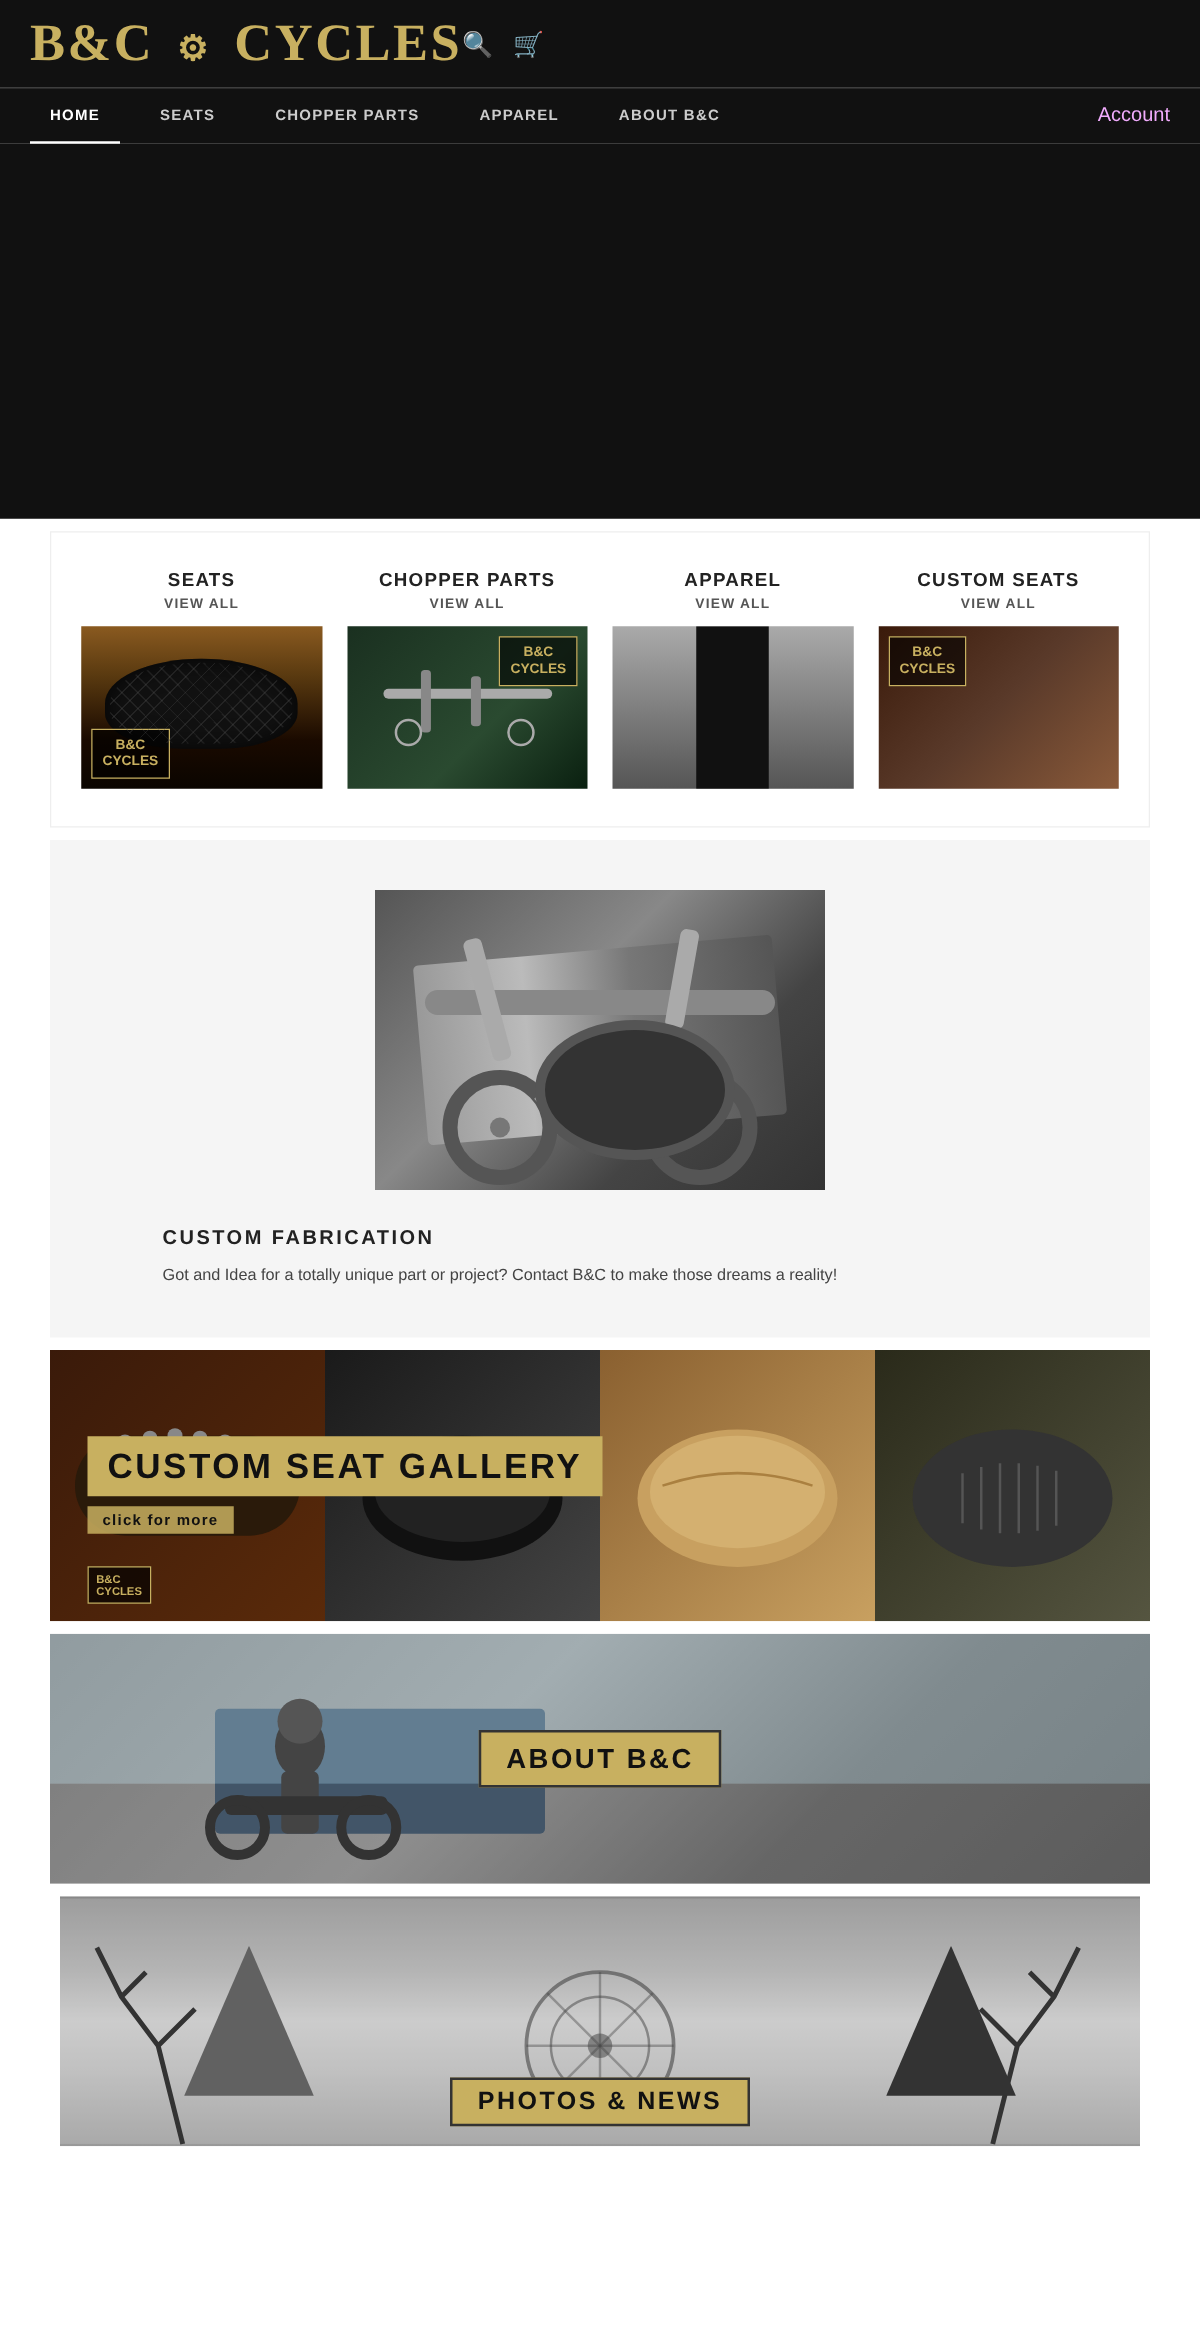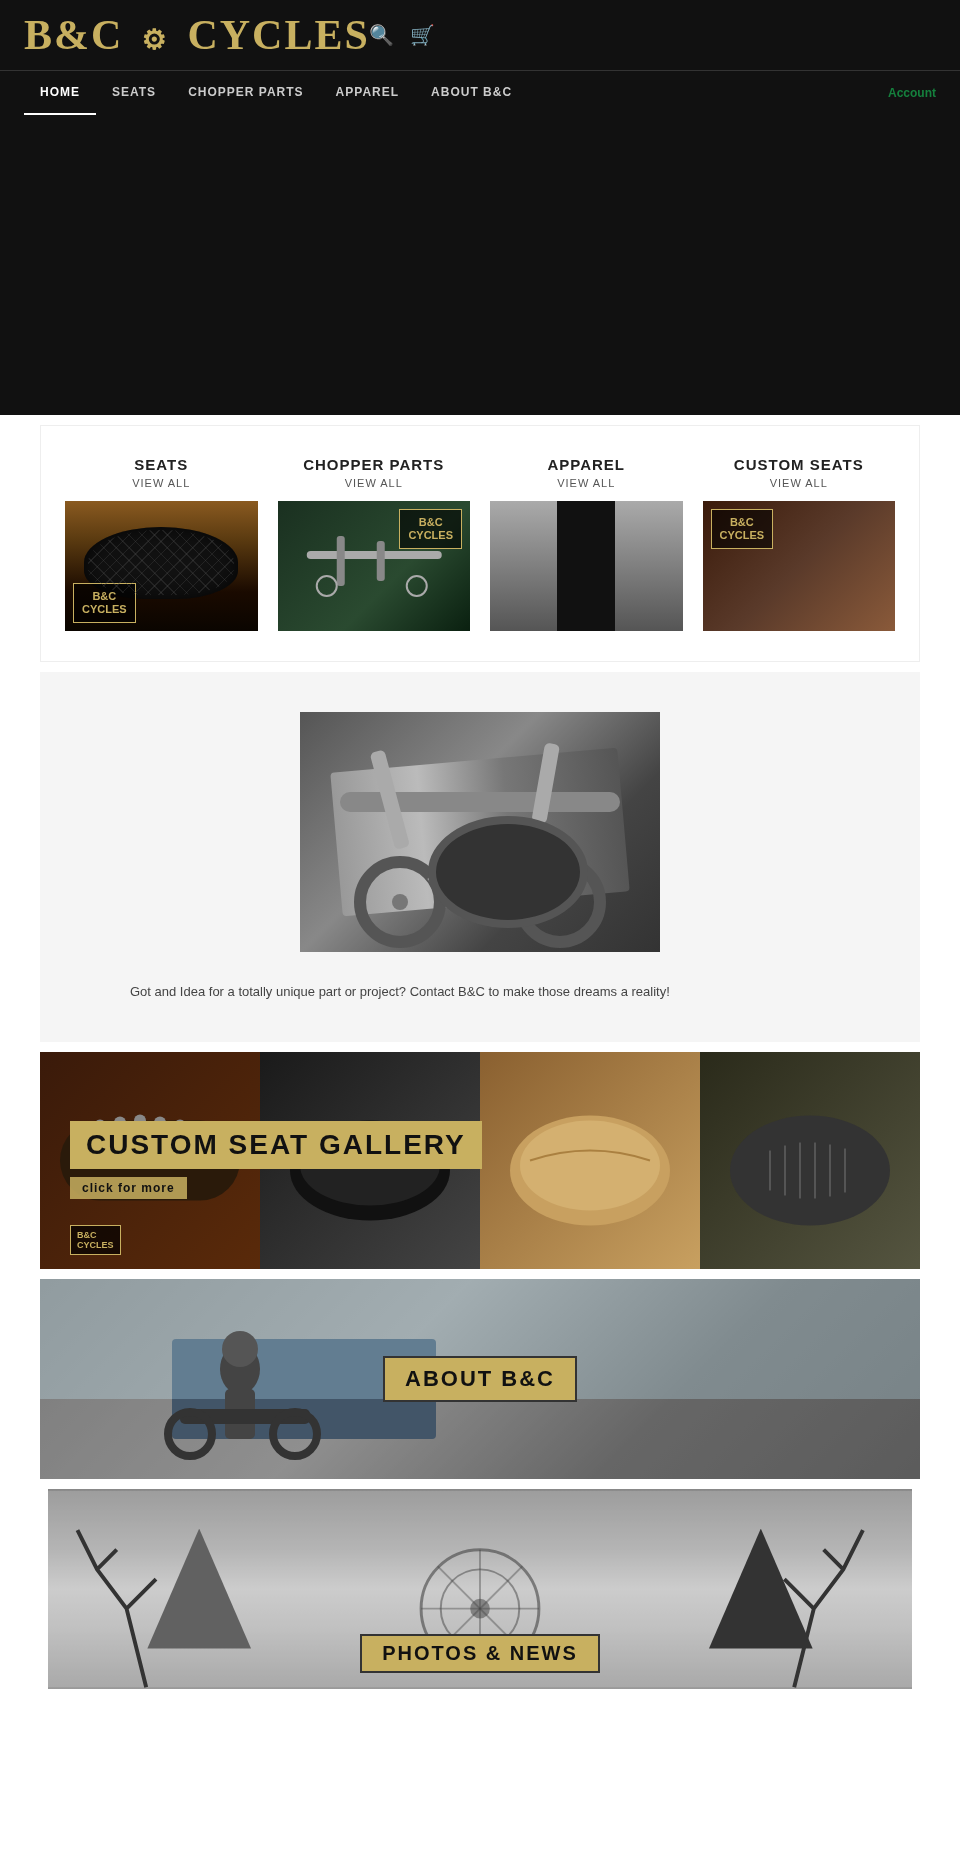--- a/index.html
+++ b/index.html
@@ -41,41 +41,40 @@
     .nav {
       background: #111;
       border-top: 1px solid #333;
       padding: 0 24px;
       display: flex;
       align-items: center;
       justify-content: space-between;
     }
     .nav-left {
       display: flex;
-      gap: 0;
+      gap: 16px;
     }
     .nav-item {
       color: #ccc;
       font-size: 12px;
       font-weight: 600;
       letter-spacing: 1px;
       text-transform: uppercase;
       padding: 14px 16px;
       cursor: pointer;
       text-decoration: none;
     }
     .nav-item.active {
       color: #fff;
       border-bottom: 2px solid #fff;
     }
     .nav-account {
-      color: #15803d;
-      font-size: 12px;
+      color: #f0abfc;
+      font-size: 16px;
       cursor: pointer;
-      font-weight: bold;
     }
 
     
     .hero {
       background: #111;
       height: 300px;
       display: flex;
       align-items: center;
       justify-content: center;
     }
@@ -105,20 +104,21 @@
       text-transform: uppercase;
       color: #222;
       margin-bottom: 4px;
     }
     .category-viewall {
       font-size: 11px;
       letter-spacing: 1px;
       text-transform: uppercase;
       color: #555;
       margin-bottom: 12px;
+      font-weight: bold;
     }
     .bc-badge {
       background: rgba(0,0,0,0.6);
       color: #c8b060;
       font-size: 11px;
       font-weight: 700;
       padding: 6px 8px;
       border: 1px solid #c8b060;
       text-align: center;
       line-height: 1.2;
@@ -496,20 +496,21 @@
       <rect x="80" y="40" width="15" height="100" rx="5" fill="#aaa" transform="rotate(-15, 80, 80)"></rect>
       <rect x="240" y="30" width="15" height="80" rx="5" fill="#aaa" transform="rotate(10, 240, 60)"></rect>
       <circle cx="100" cy="190" r="40" fill="none" stroke="#555" stroke-width="12"></circle>
       <circle cx="260" cy="190" r="40" fill="none" stroke="#555" stroke-width="12"></circle>
       <circle cx="100" cy="190" r="8" fill="#777"></circle>
       <circle cx="260" cy="190" r="8" fill="#777"></circle>
       <path d="M130 170 Q185 120 230 170" stroke="#999" stroke-width="8" fill="none"></path>
     </svg>
   </div>
   <div class="fab-content">
+    <div class="fab-title">CUSTOM FABRICATION</div>
     <div class="fab-desc">Got and Idea for a totally unique part or project? Contact B&amp;C to make those dreams a reality!</div>
   </div>
 </div>
 
 <div class="gallery-banner">
   <div class="gallery-bg">
     <div class="gallery-cell-1">
       
       <svg width="100%" height="100%" viewBox="0 0 220 180">
         <rect x="20" y="50" width="180" height="80" rx="40" fill="#2a1a0a"></rect>

